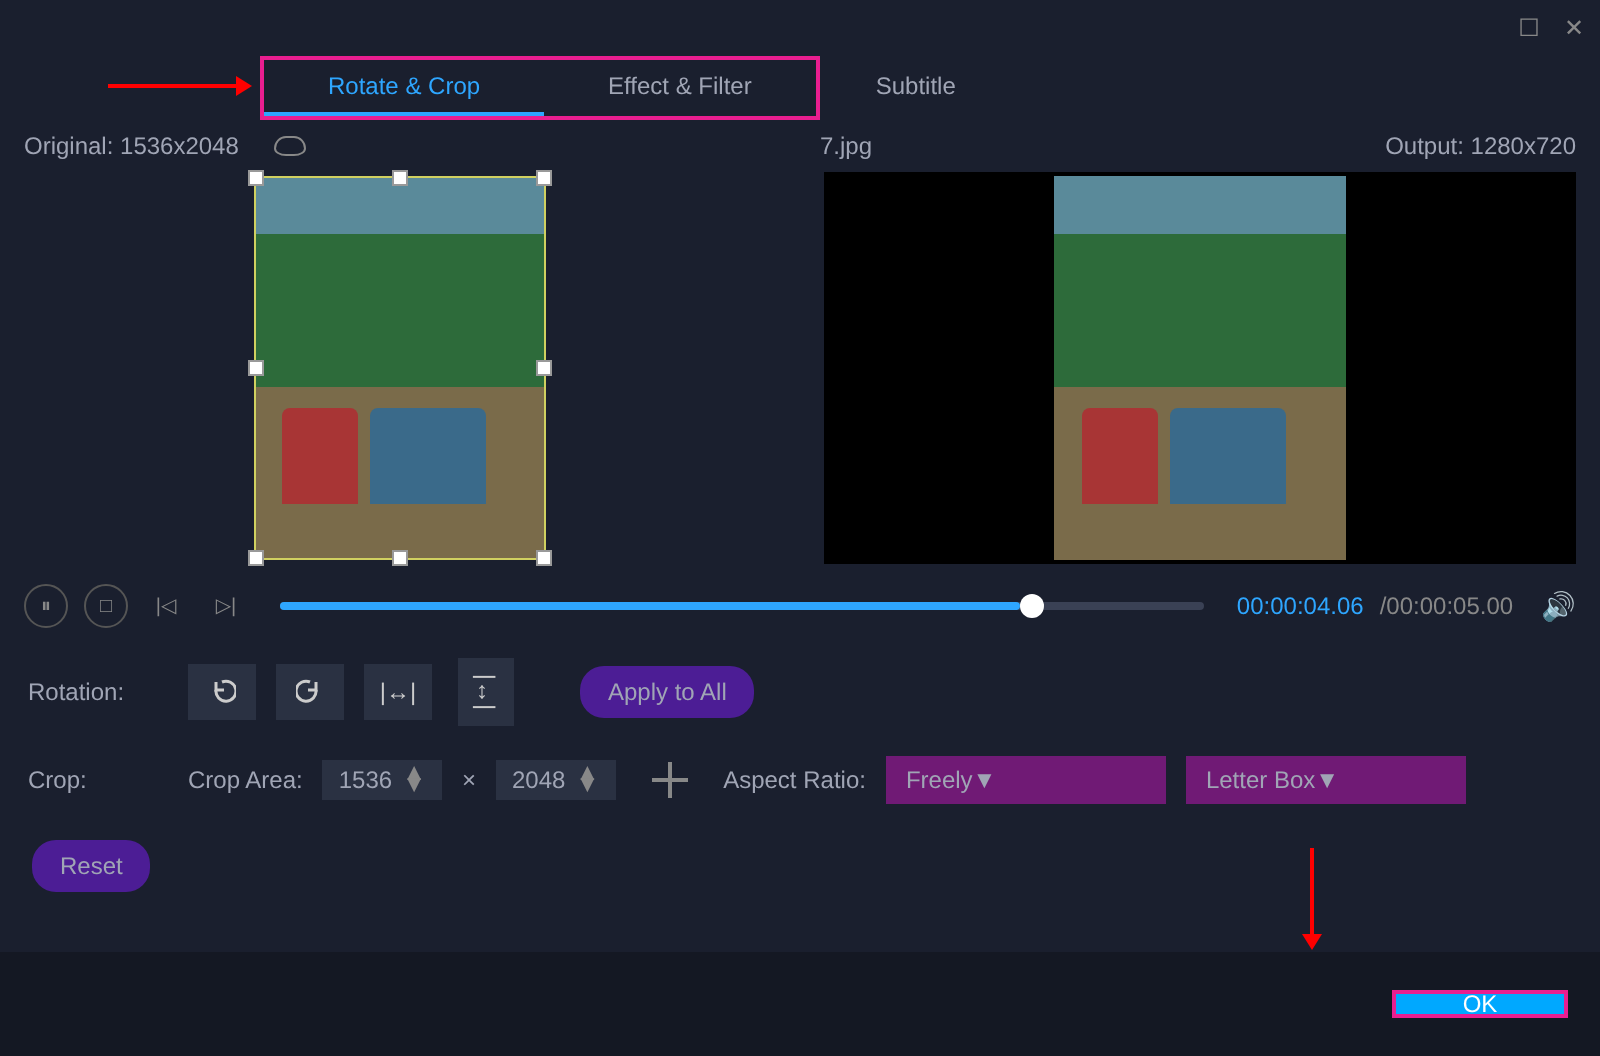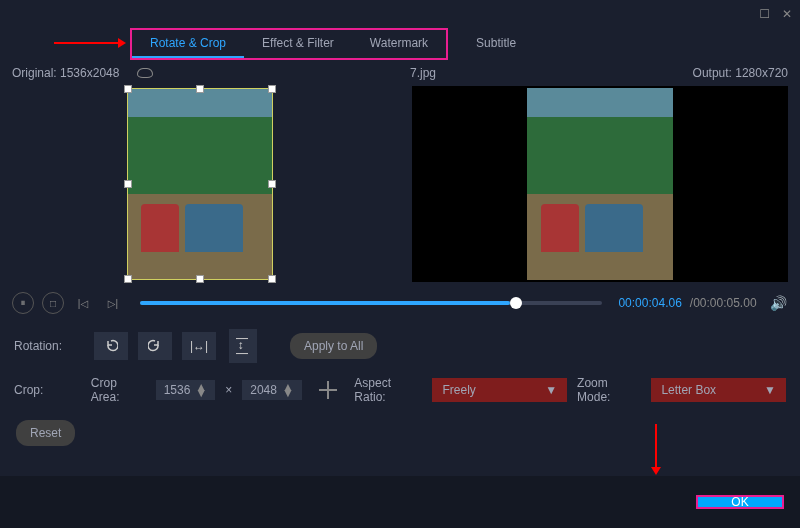--- a/index.html
+++ b/index.html
@@ -3,21 +3,21 @@
 <meta charset="utf-8">
 <style>
 * { margin:0; padding:0; box-sizing:border-box; font-family:Arial,sans-serif; font-size:12px; }
 body { background:#1a1f2e; color:#a0a5b5; width:800px; height:528px; overflow:hidden; }
 .titlebar { height:28px; display:flex; justify-content:flex-end; align-items:center; padding:0 8px; gap:12px; }
 .titlebar span { color:#888; cursor:pointer; }
 .tabsrow { display:flex; align-items:center; height:32px; position:relative; padding-left:40px; }
 .arrow-h { position:absolute; left:54px; top:14px; width:70px; height:2px; background:#ff0000; }
 .arrow-h::after { content:''; position:absolute; right:-7px; top:-4px; border:5px solid transparent; border-left:8px solid #ff0000; }
 .tabbox { border:2px solid #e91e90; display:flex; margin-left:90px; }
-.tab { padding:6px 18px; cursor:pointer; color:#a0a5b5; border-bottom:2px solid transparent; }
+.tab { padding:6px 32px; cursor:pointer; color:#a0a5b5; border-bottom:2px solid transparent; }
 .tab.active { color:#2ea6ff; border-bottom:2px solid #2ea6ff; }
 .tab.plain { padding:6px 28px; cursor:pointer; color:#a0a5b5; }
 .infobar { display:flex; align-items:center; padding:6px 12px; gap:18px; }
 .infobar .fn { flex:1; text-align:center; }
 .eye { width:16px; height:10px; border:1px solid #888; border-radius:60% 60% 60% 60%/100% 100% 60% 60%; position:relative; display:inline-block; }
 .preview { display:flex; height:196px; padding:0 12px; gap:24px; }
 .pane { flex:1; background:#000; display:flex; justify-content:center; align-items:center; position:relative; }
 .img { width:146px; height:192px; background:linear-gradient(180deg,#5a8a9a 0%,#5a8a9a 15%,#2d6b3a 15%,#2d6b3a 55%,#7a6b4a 55%,#7a6b4a 100%); position:relative; }
 .img::before { content:''; position:absolute; left:14px; top:116px; width:38px; height:48px; background:#a83535; border-radius:4px 4px 0 0; }
 .img::after { content:''; position:absolute; left:58px; top:116px; width:58px; height:48px; background:#3a6a8a; border-radius:4px 4px 0 0; }
@@ -28,24 +28,24 @@
 .ctrlbtn { width:22px; height:22px; border:1px solid #555; border-radius:50%; display:flex; align-items:center; justify-content:center; color:#888; cursor:pointer; font-size:10px; }
 .progress { flex:1; height:4px; background:#3a4155; border-radius:2px; position:relative; margin:0 8px; }
 .progbar { height:100%; width:80%; background:#2ea6ff; border-radius:2px; }
 .progknob { position:absolute; left:80%; top:-4px; width:12px; height:12px; background:#fff; border-radius:50%; }
 .time { color:#2ea6ff; }
 .time2 { color:#888; }
 .vol { color:#888; font-size:14px; margin-left:6px; }
 .section { display:flex; align-items:center; padding:8px 14px; gap:10px; }
 .lbl { width:70px; }
 .sqbtn { width:34px; height:28px; background:#2a3142; display:flex; align-items:center; justify-content:center; cursor:pointer; color:#ccc; }
-.txtbtn { padding:6px 14px; background:#404040; cursor:pointer;border-radius:12px; }
-.spin { display:flex; align-items:center; background:#2a3142; padding:3px 8px; gap:5px; }
+.txtbtn { padding:6px 14px; background:#4c1d95; cursor:pointer;border-radius:12px; }
+.spin { display:flex; background:#2a3142; padding:3px 8px; gap:5px; }
 .spinbtns { display:flex; flex-direction:column; line-height:6px; font-size:8px; color:#888; }
-.drop { display:flex; align-items:center; justify-content:space-between; background:#7f1d1d; padding:5px 10px; width:140px; cursor:pointer; }
+.drop { display:flex; align-items:center; background:#701a75; padding:5px 10px; width:140px; cursor:pointer; }
 .footer { position:absolute; bottom:0; left:0; right:0; height:52px; background:#141823; display:flex; justify-content:flex-end; align-items:center; padding:0 16px; gap:10px; }
 .btn-ok { width:88px; height:14px; background:#00a8ff; color:#fff; display:flex; align-items:center; justify-content:center; cursor:pointer; border:2px solid #e91e90; }
 .btn-cancel { width:88px; height:30px; background:#00a8ff; color:#fff; display:flex; align-items:center; justify-content:center; cursor:pointer; }
 .arrow-v { position:absolute; left:655px; bottom:56px; width:2px; height:48px; background:#ff0000; }
 .arrow-v::after { content:''; position:absolute; bottom:-8px; left:-4px; border:5px solid transparent; border-top:8px solid #ff0000; }
 .crossicon { position:relative; width:18px; height:18px; }
 .crossicon::before, .crossicon::after { content:''; position:absolute; background:#888; }
 .crossicon::before { left:8px; top:0; width:2px; height:18px; }
 .crossicon::after { top:8px; left:0; height:2px; width:18px; }
 </style>
@@ -55,21 +55,20 @@
 <div class="titlebar">
   <span>☐</span>
   <span>✕</span>
 </div>
 
 <div class="tabsrow">
   <div class="arrow-h"></div>
   <div class="tabbox">
     <div class="tab active">Rotate &amp; Crop</div>
     <div class="tab">Effect &amp; Filter</div>
-    <div class="tab">Watermark</div>
   </div>
   <div class="tab plain">Subtitle</div>
 </div>
 
 <div class="infobar">
   <span>Original: 1536x2048</span>
   <span class="eye"></span>
   <span class="fn">7.jpg</span>
   <span>Output: 1280x720</span>
 </div>
@@ -147,21 +146,20 @@
       </div>
   </div>
   <div class="sqbtn" style="background:transparent">
       <div class="crossicon"></div>
     </div>
   <span>Aspect Ratio:</span>
   <div class="drop">
     <span>Freely</span>
     <span>▼</span>
   </div>
-  <span>Zoom Mode:</span>
   <div class="drop">
     <span>Letter Box</span>
     <span>▼</span>
   </div>
 </div>
 
 <div class="section">
   <div class="txtbtn" style="margin-left:2px">Reset</div>
 </div>
 

